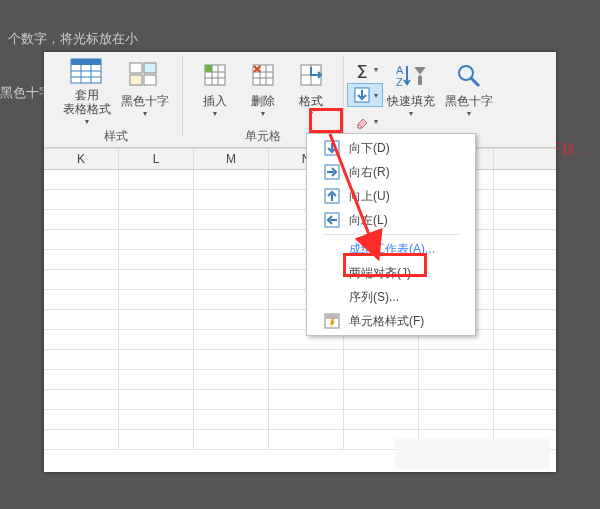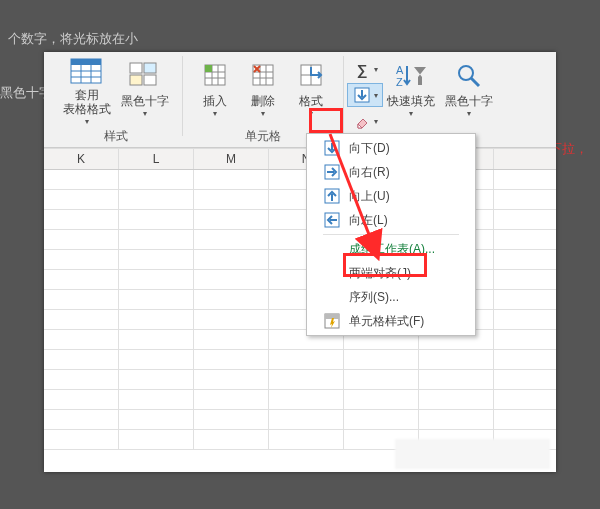--- a/index.html
+++ b/index.html
@@ -174,21 +174,21 @@
   .menu-item {
     display: flex;
     align-items: center;
     height: 24px;
     padding: 0 6px 0 4px;
     color: #444;
     font-size: 12px;
     cursor: default;
   }
   .menu-item.disabled {
-    color: #15803d;
+    color: #3b82f6;
   }
   .menu-item .mi-ic {
     width: 18px;
     height: 18px;
     display: flex;
     align-items: center;
     justify-content: center;
     margin-right: 8px;
   }
   .menu-sep {

